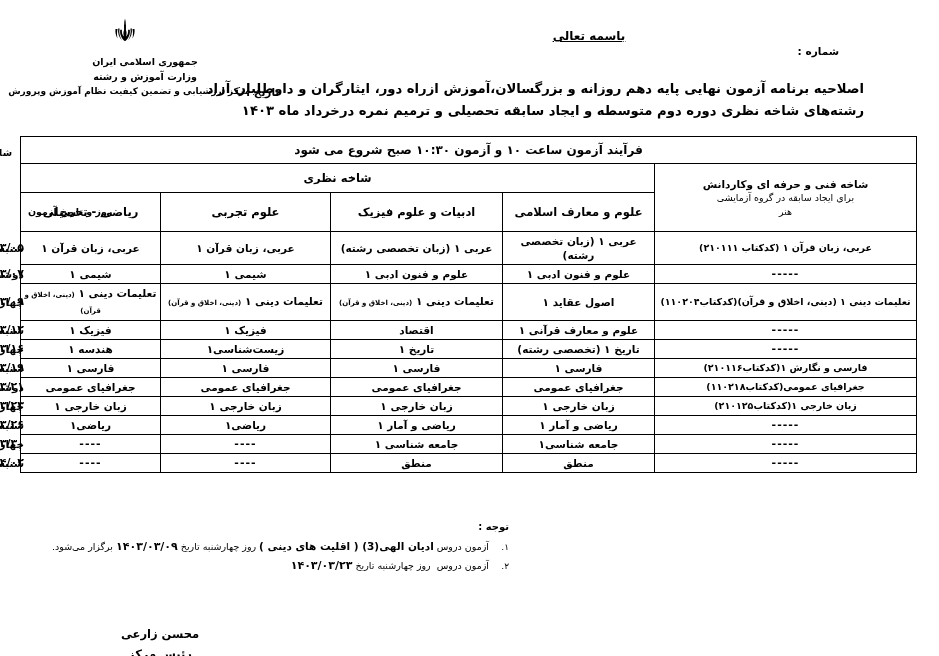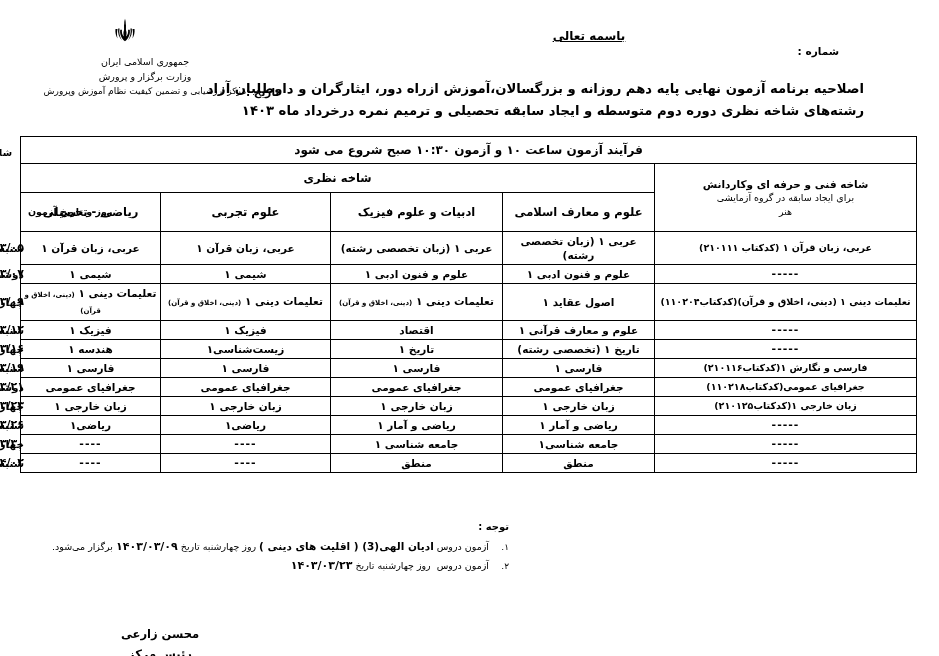--- a/index.html
+++ b/index.html
@@ -33,21 +33,21 @@
     direction: rtl;
   }
   .emblem {
     width: 34px;
     height: 34px;
     margin: 0 auto 6px auto;
     display: block;
   }
   .org-line {
     font-size: 9.5px;
-    font-weight: normal;
+    font-weight: bold;
     line-height: 15px;
     white-space: nowrap;
     margin-left: 40px;
   }
   .org-line.wide { font-size: 9px; }
 
   .basmala {
     position: absolute;
     top: 29px;
     right: 0;
@@ -234,21 +234,21 @@
         <path d="M50 44 C45 48 44 58 47 66 C42 62 40 54 41 46 L36 46 C34 58 39 72 50 80 C61 72 66 58 64 46 L59 46 C60 54 58 62 53 66 C56 58 55 48 50 44 Z"></path>
         <rect x="47.2" y="30" width="5.6" height="26" rx="2.6"></rect>
         <path d="M22 44 C21 54 23 64 28 72 C26 62 26 52 28 44 Z"></path>
         <path d="M78 44 C79 54 77 64 72 72 C74 62 74 52 72 44 Z"></path>
         <path d="M34 40 h4 v30 h-4 z" opacity="0"></path>
         <path d="M30 43 C28 56 32 69 41 78 C34 67 32 55 34 43 Z"></path>
         <path d="M70 43 C72 56 68 69 59 78 C66 67 68 55 66 43 Z"></path>
       </g>
     </svg>
     <div class="org-line">جمهوری اسلامی ایران</div>
-    <div class="org-line">وزارت برگزار و پرورش</div>
+    <div class="org-line">وزارت آموزش و رشته</div>
     <div class="org-line wide">مرکز ارزشیابی و تضمین کیفیت نظام آموزش  وپرورش</div>
   </div>
 
   <div class="basmala">باسمه تعالی</div>
   <div class="shomare">شماره :</div>
   <div class="tarikh">تاریخ :</div>
 
   <div class="doc-title">
     <span>اصلاحیه برنامه آزمون نهایی پایه دهم روزانه و بزرگسالان،آموزش ازراه دور، ایثارگران و داوطلبان آزاد</span>
     <span>رشته‌های شاخه نظری دوره دوم متوسطه و ایجاد سابقه تحصیلی و ترمیم نمره درخرداد ماه ۱۴۰۳</span>

